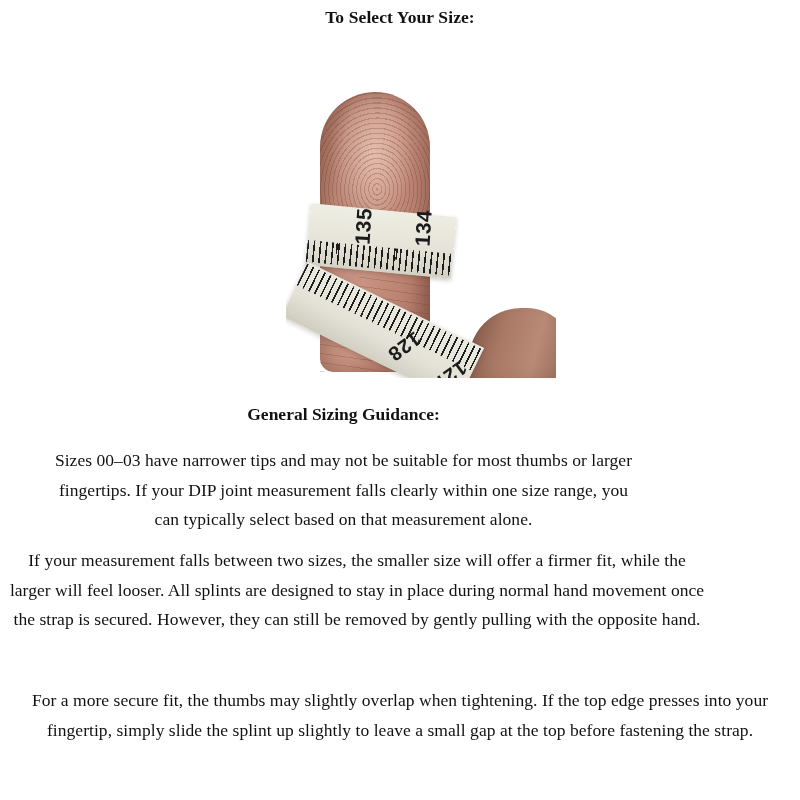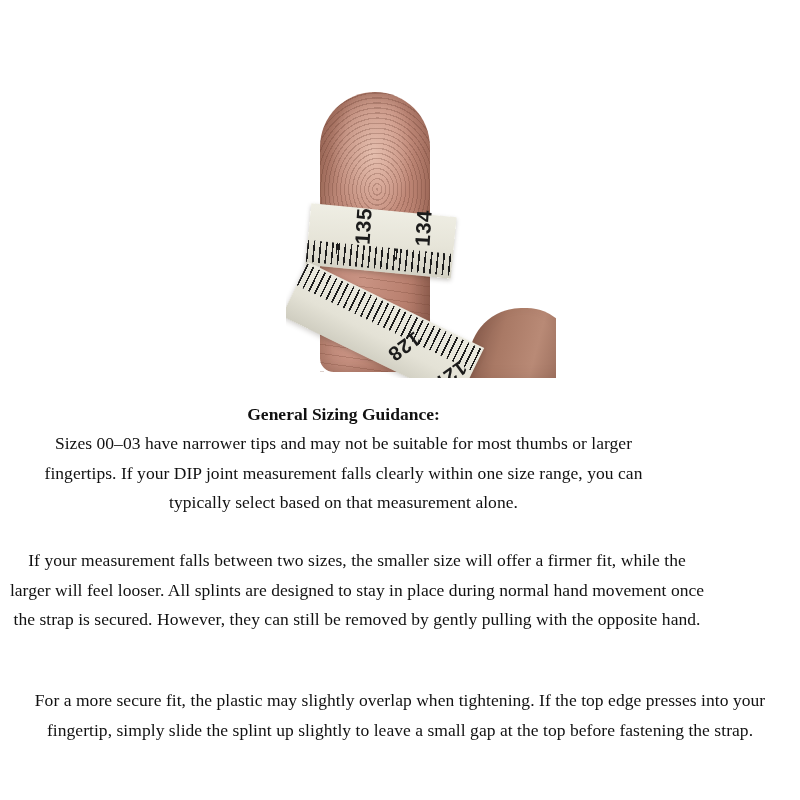--- a/index.html
+++ b/index.html
@@ -52,21 +52,21 @@
   #header-block .line1 { margin: 0; }
   #header-block .line2 { margin: 0; padding: 0 30px; }
 
   #guidance-block {
     position: absolute;
     left: 0;
     top: 400px;
     width: 687px;
   }
   #guidance-block .ghead { margin: 0; }
-  #guidance-block .gpar  { margin: 0; padding: 0 31px; }
+  #guidance-block .gpar  { margin: 17px; padding: 0 31px; }
 
   #fit-block {
     position: absolute;
     left: 0;
     top: 546px;
     width: 714px;
     padding: 0 8px;
     box-sizing: border-box;
   }
   #secure-block {
@@ -255,20 +255,21 @@
     width: 30px; height: 100%;
     background: #ffffff;
   }
 </style>
 </head>
 <body>
 
 <div class="page">
 
   <div id="header-block">
+    <div class="txt-center heading line1">To Select Your Size:</div>
   </div>
 
   <div id="photo">
     <div class="photo-inner">
 
       <div class="finger">
         <div class="ridges"></div>
         <div class="knuckle-lines"></div>
       </div>
 
@@ -295,16 +296,16 @@
   <div id="guidance-block">
     <div class="txt-center subheading ghead">General Sizing Guidance:</div>
     <div class="txt-center body-par gpar">Sizes 00–03 have narrower tips and may not be suitable for most thumbs or larger fingertips. If your DIP joint measurement falls clearly within one size range, you can typically select based on that measurement alone.</div>
   </div>
 
   <div id="fit-block">
     <div class="txt-center body-par">If your measurement falls between two sizes, the smaller size will offer a firmer fit, while the larger will feel looser. All splints are designed to stay in place during normal hand movement once the strap is secured. However, they can still be removed by gently pulling with the opposite hand.</div>
   </div>
 
   <div id="secure-block">
-    <div class="txt-center body-par">For a more secure fit, the plastic may slightly overlap when tightening. If the top edge presses into your fingertip, simply slide the splint up slightly to leave a small gap at the top before fastening the strap.</div>
+    <div class="txt-center body-par">For a more secure fit, the thumbs may slightly overlap when tightening. If the top edge presses into your fingertip, simply slide the splint up slightly to leave a small gap at the top before fastening the strap.</div>
   </div>
 
 </div>
 
 </body></html>

